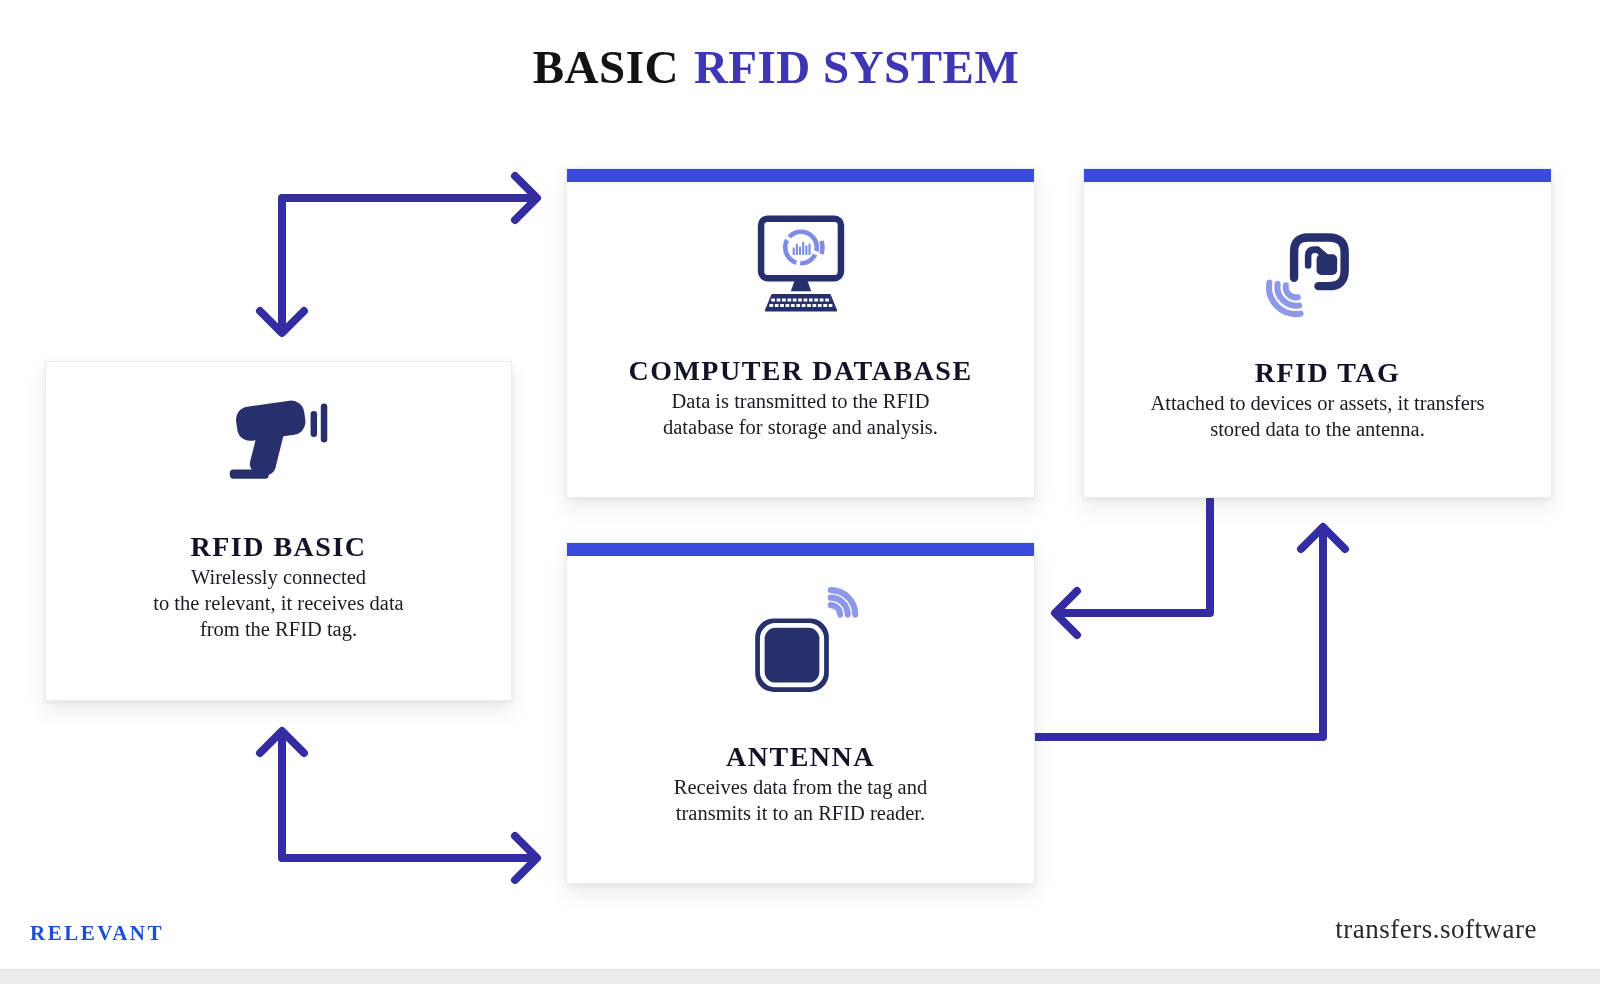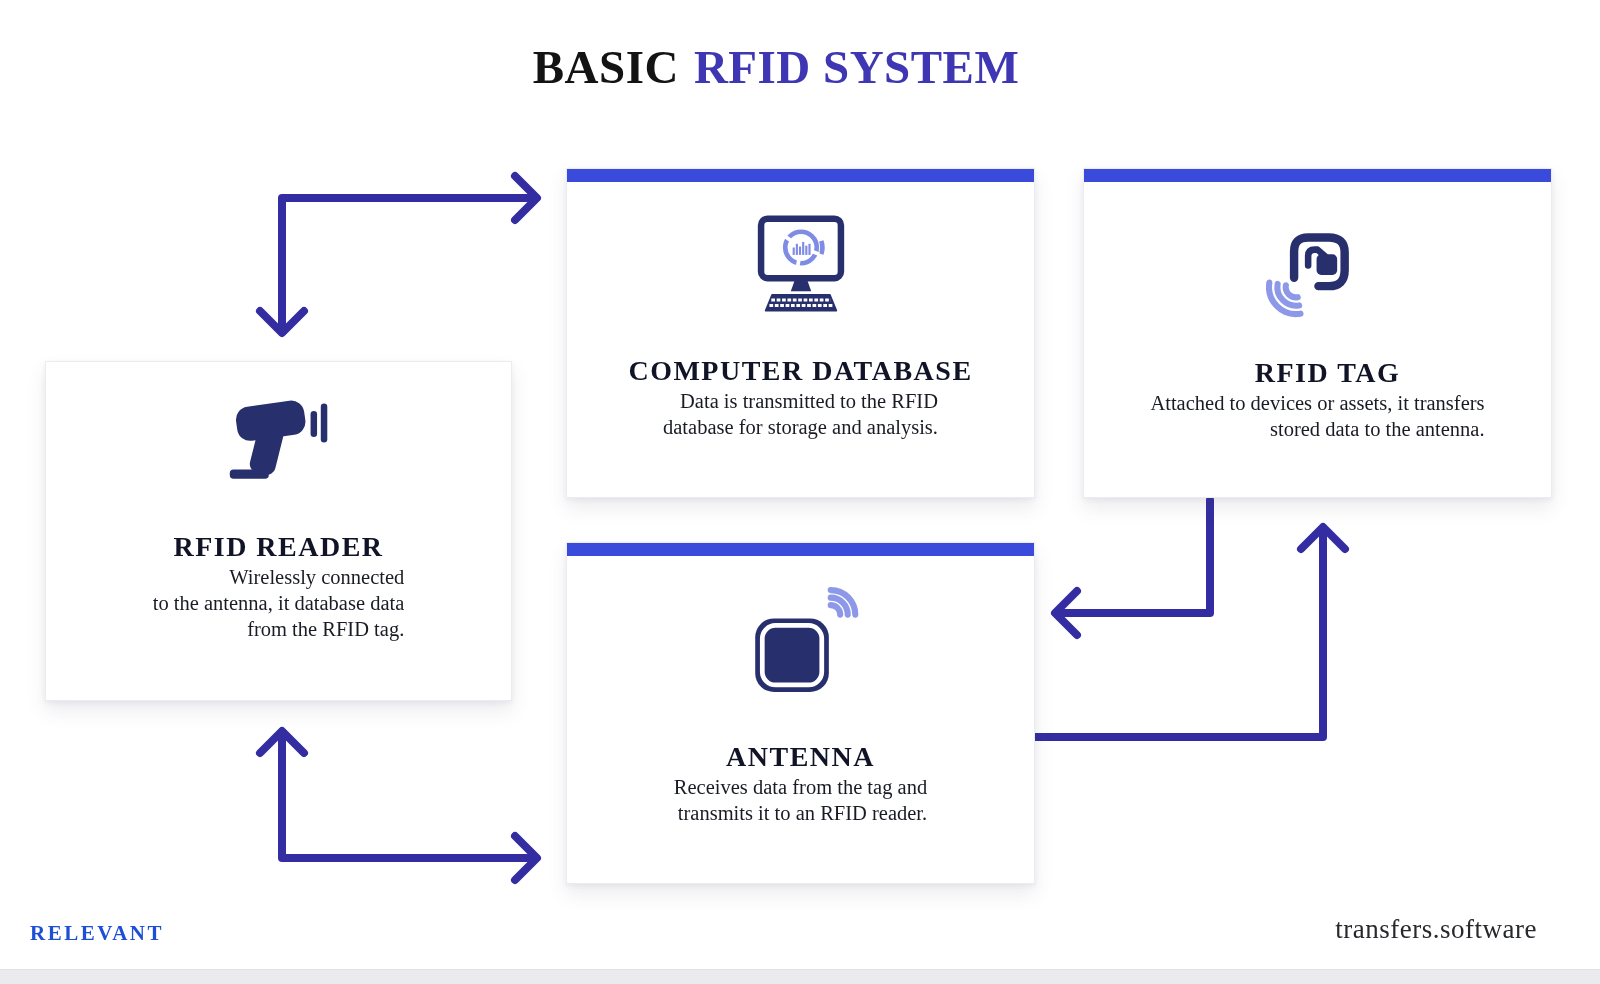--- a/index.html
+++ b/index.html
@@ -11,21 +11,21 @@
   .page-title{
     position:absolute;top:40px;left:0;width:1552px;text-align:center;
     font-size:47px;font-weight:800;letter-spacing:.5px;color:#131313;white-space:nowrap;
   }
   .page-title .prefix{color:#131313;margin-right:15px;}
   .page-title .highlight{color:var(--title_highlight);}
   
   .card{
     position:absolute;background:#ffffff;border:1px solid #ececf0;
     box-shadow:0 10px 18px rgba(70,70,95,.10),0 2px 5px rgba(70,70,95,.07);
-    display:flex;flex-direction:column;align-items:center;text-align:right;box-sizing:border-box;
+    display:flex;flex-direction:column;align-items:center;text-align:center;box-sizing:border-box;
   }
   .accent-bar{width:100%;height:13px;background:var(--accent);flex:0 0 auto;}
   .card-icon{flex:0 0 auto;}
   .card-title{
     font-size:28px;font-weight:700;letter-spacing:1.5px;color:var(--heading);white-space:nowrap;
   }
   .card-desc{
     margin-top:1px;font-size:20.5px;line-height:1.27;color:var(--body_text);white-space:pre-line;
   }
   .card-reader {left:45px; top:361px; width:467px; height:340px;}
@@ -96,23 +96,23 @@
   <div class="card card-reader">
     <svg class="card-icon" viewBox="0 0 112 96" width="104" height="90">
       <g class="fill-navy">
         <rect x="10" y="12" width="74" height="37" rx="14" transform="rotate(-8 47 30)"></rect>
         <rect x="29" y="32" width="28" height="56" rx="9" transform="rotate(14 43 60)"></rect>
         <rect x="3" y="83" width="42" height="10" rx="4"></rect>
         <rect x="90" y="20" width="7" height="28" rx="3.5"></rect>
         <rect x="101" y="12" width="7" height="42" rx="3.5"></rect>
       </g>
     </svg>
-    <div class="card-title">RFID READER</div>
+    <div class="card-title">RFID BASIC</div>
     <div class="card-desc">Wirelessly connected
-to the antenna, it database data
+to the relevant, it receives data
 from the RFID tag.</div>
   </div>
 
   <div class="card card-database">
     <div class="accent-bar"></div>
     <svg class="card-icon" viewBox="0 0 120 112" width="112" height="104">
       <rect x="17" y="4" width="86" height="64" rx="7" class="stroke-navy" stroke-width="7" fill="#ffffff"></rect>
       <circle cx="60" cy="35" r="17" class="stroke-chart" stroke-width="5"></circle>
       <path d="M81.9,27.9 A23,23 0 0 1 81.9,42.1" class="stroke-chart" stroke-width="5"></path>
       <g stroke="#ffffff" stroke-width="4">

